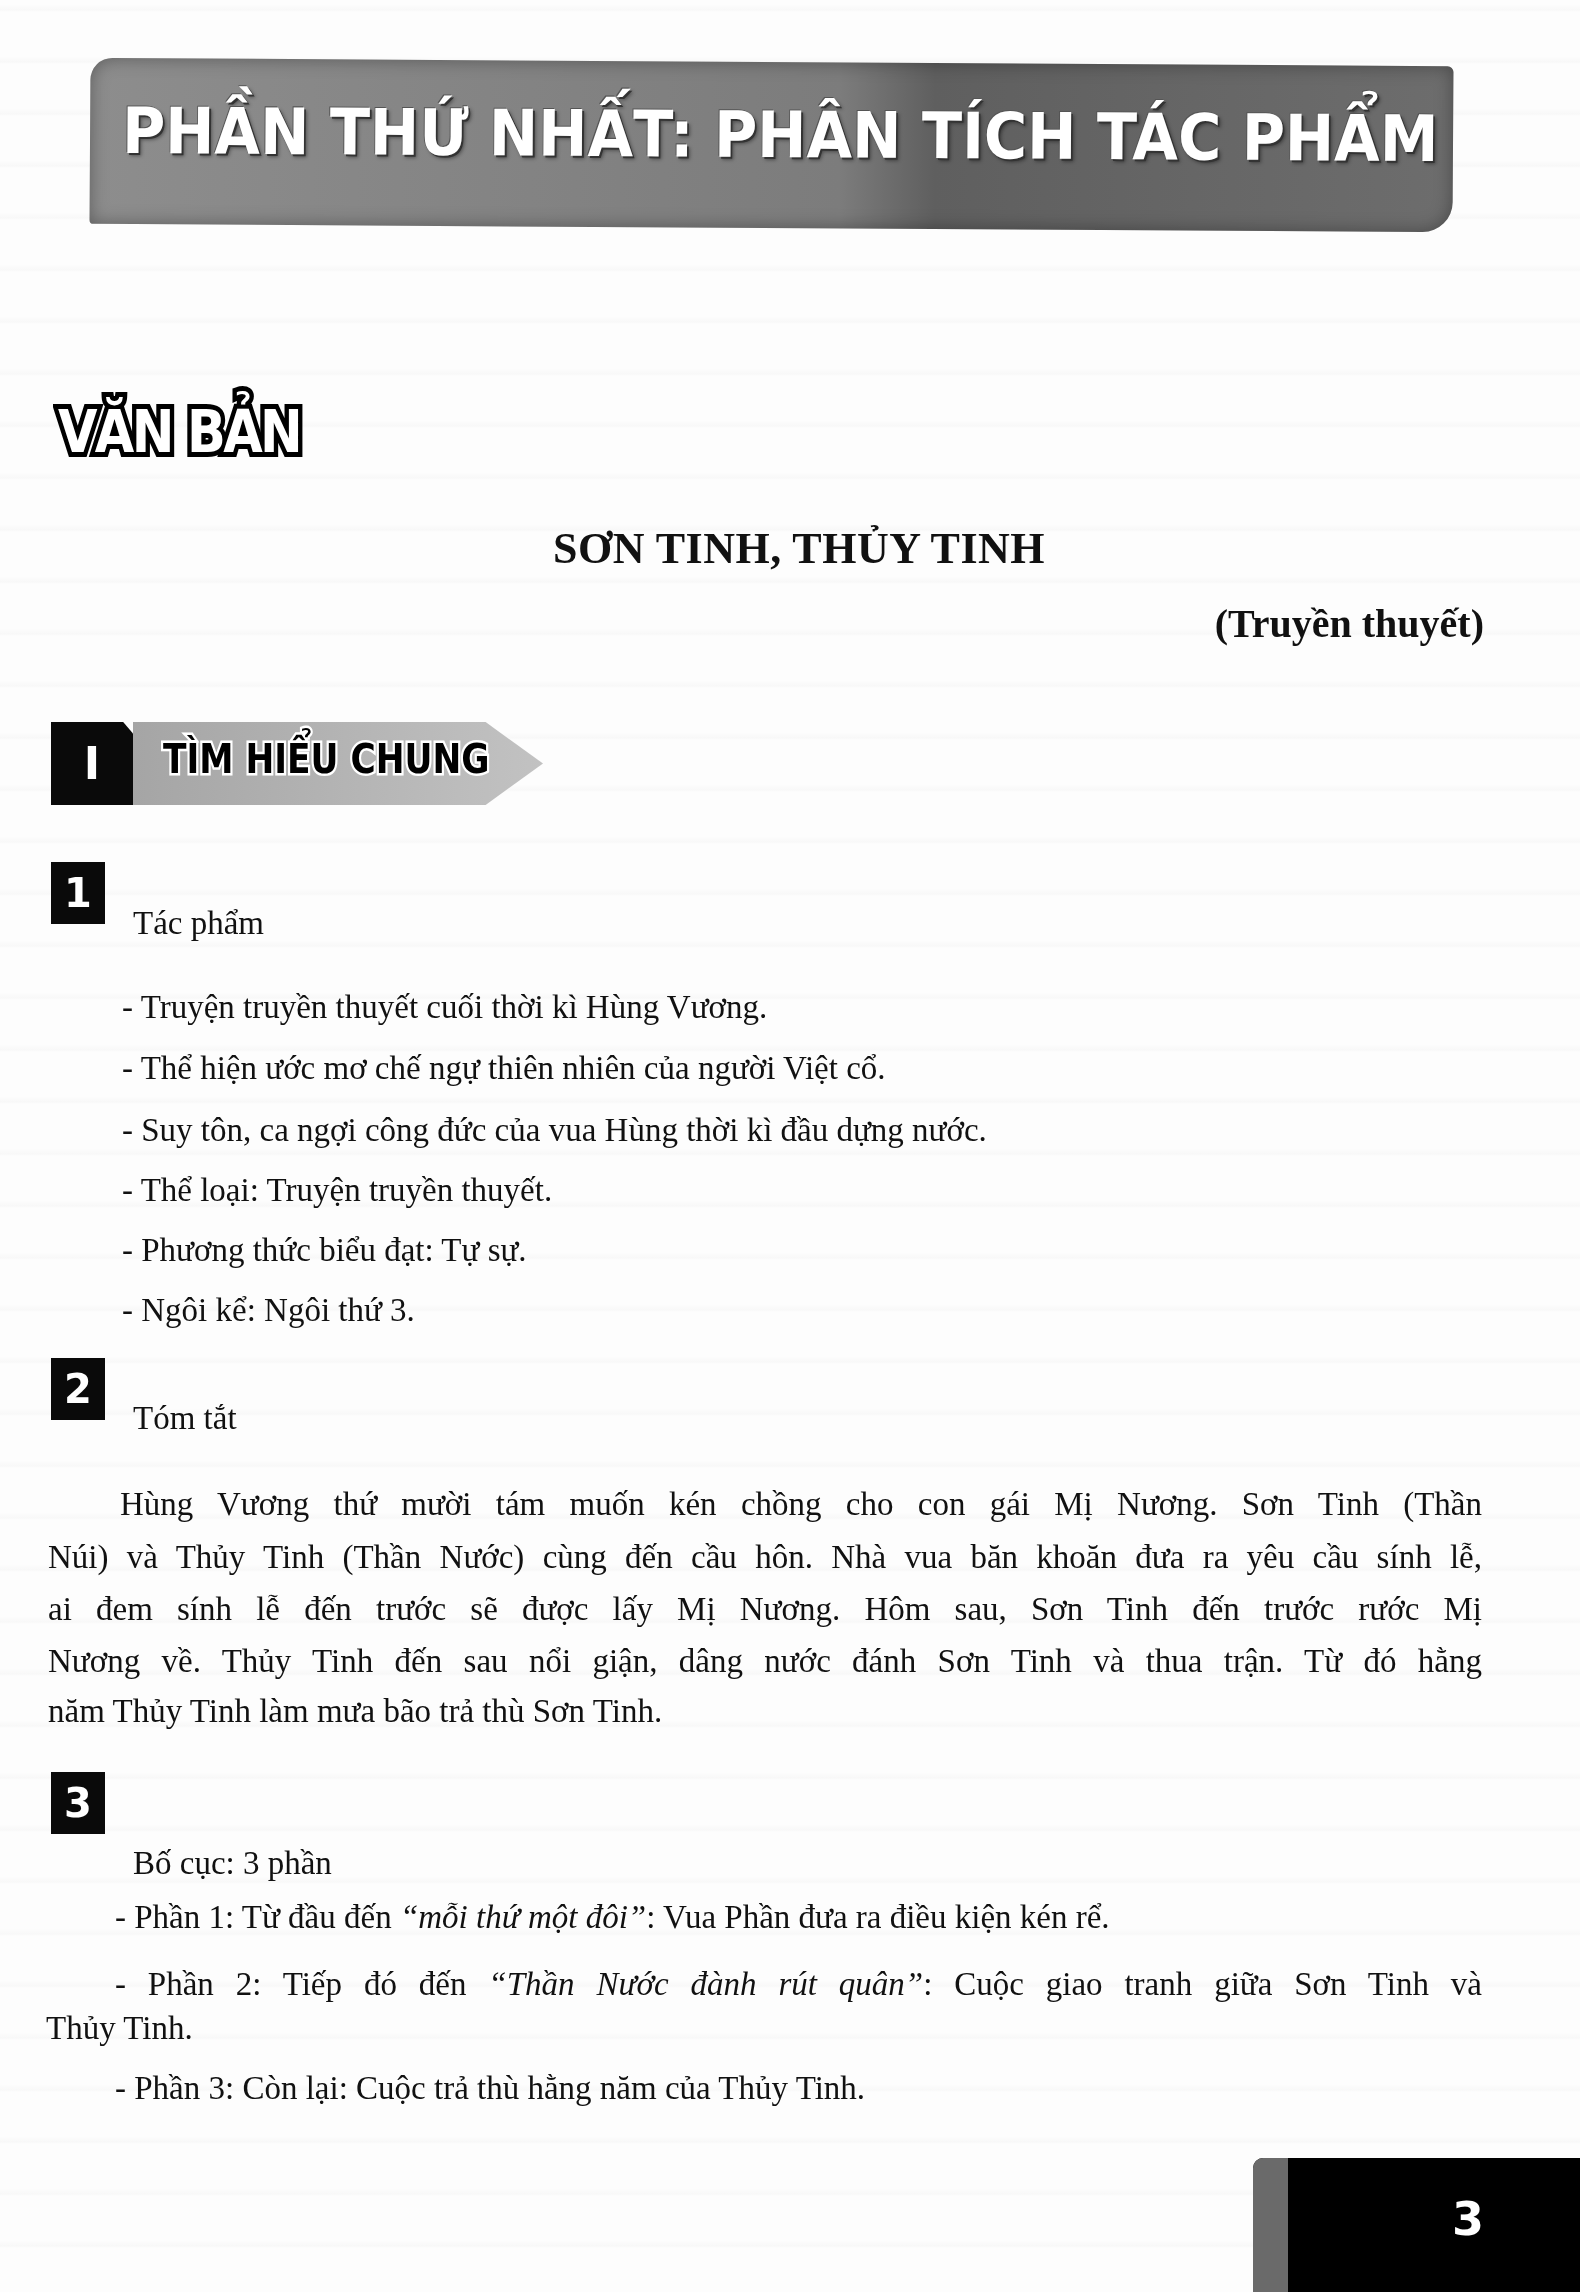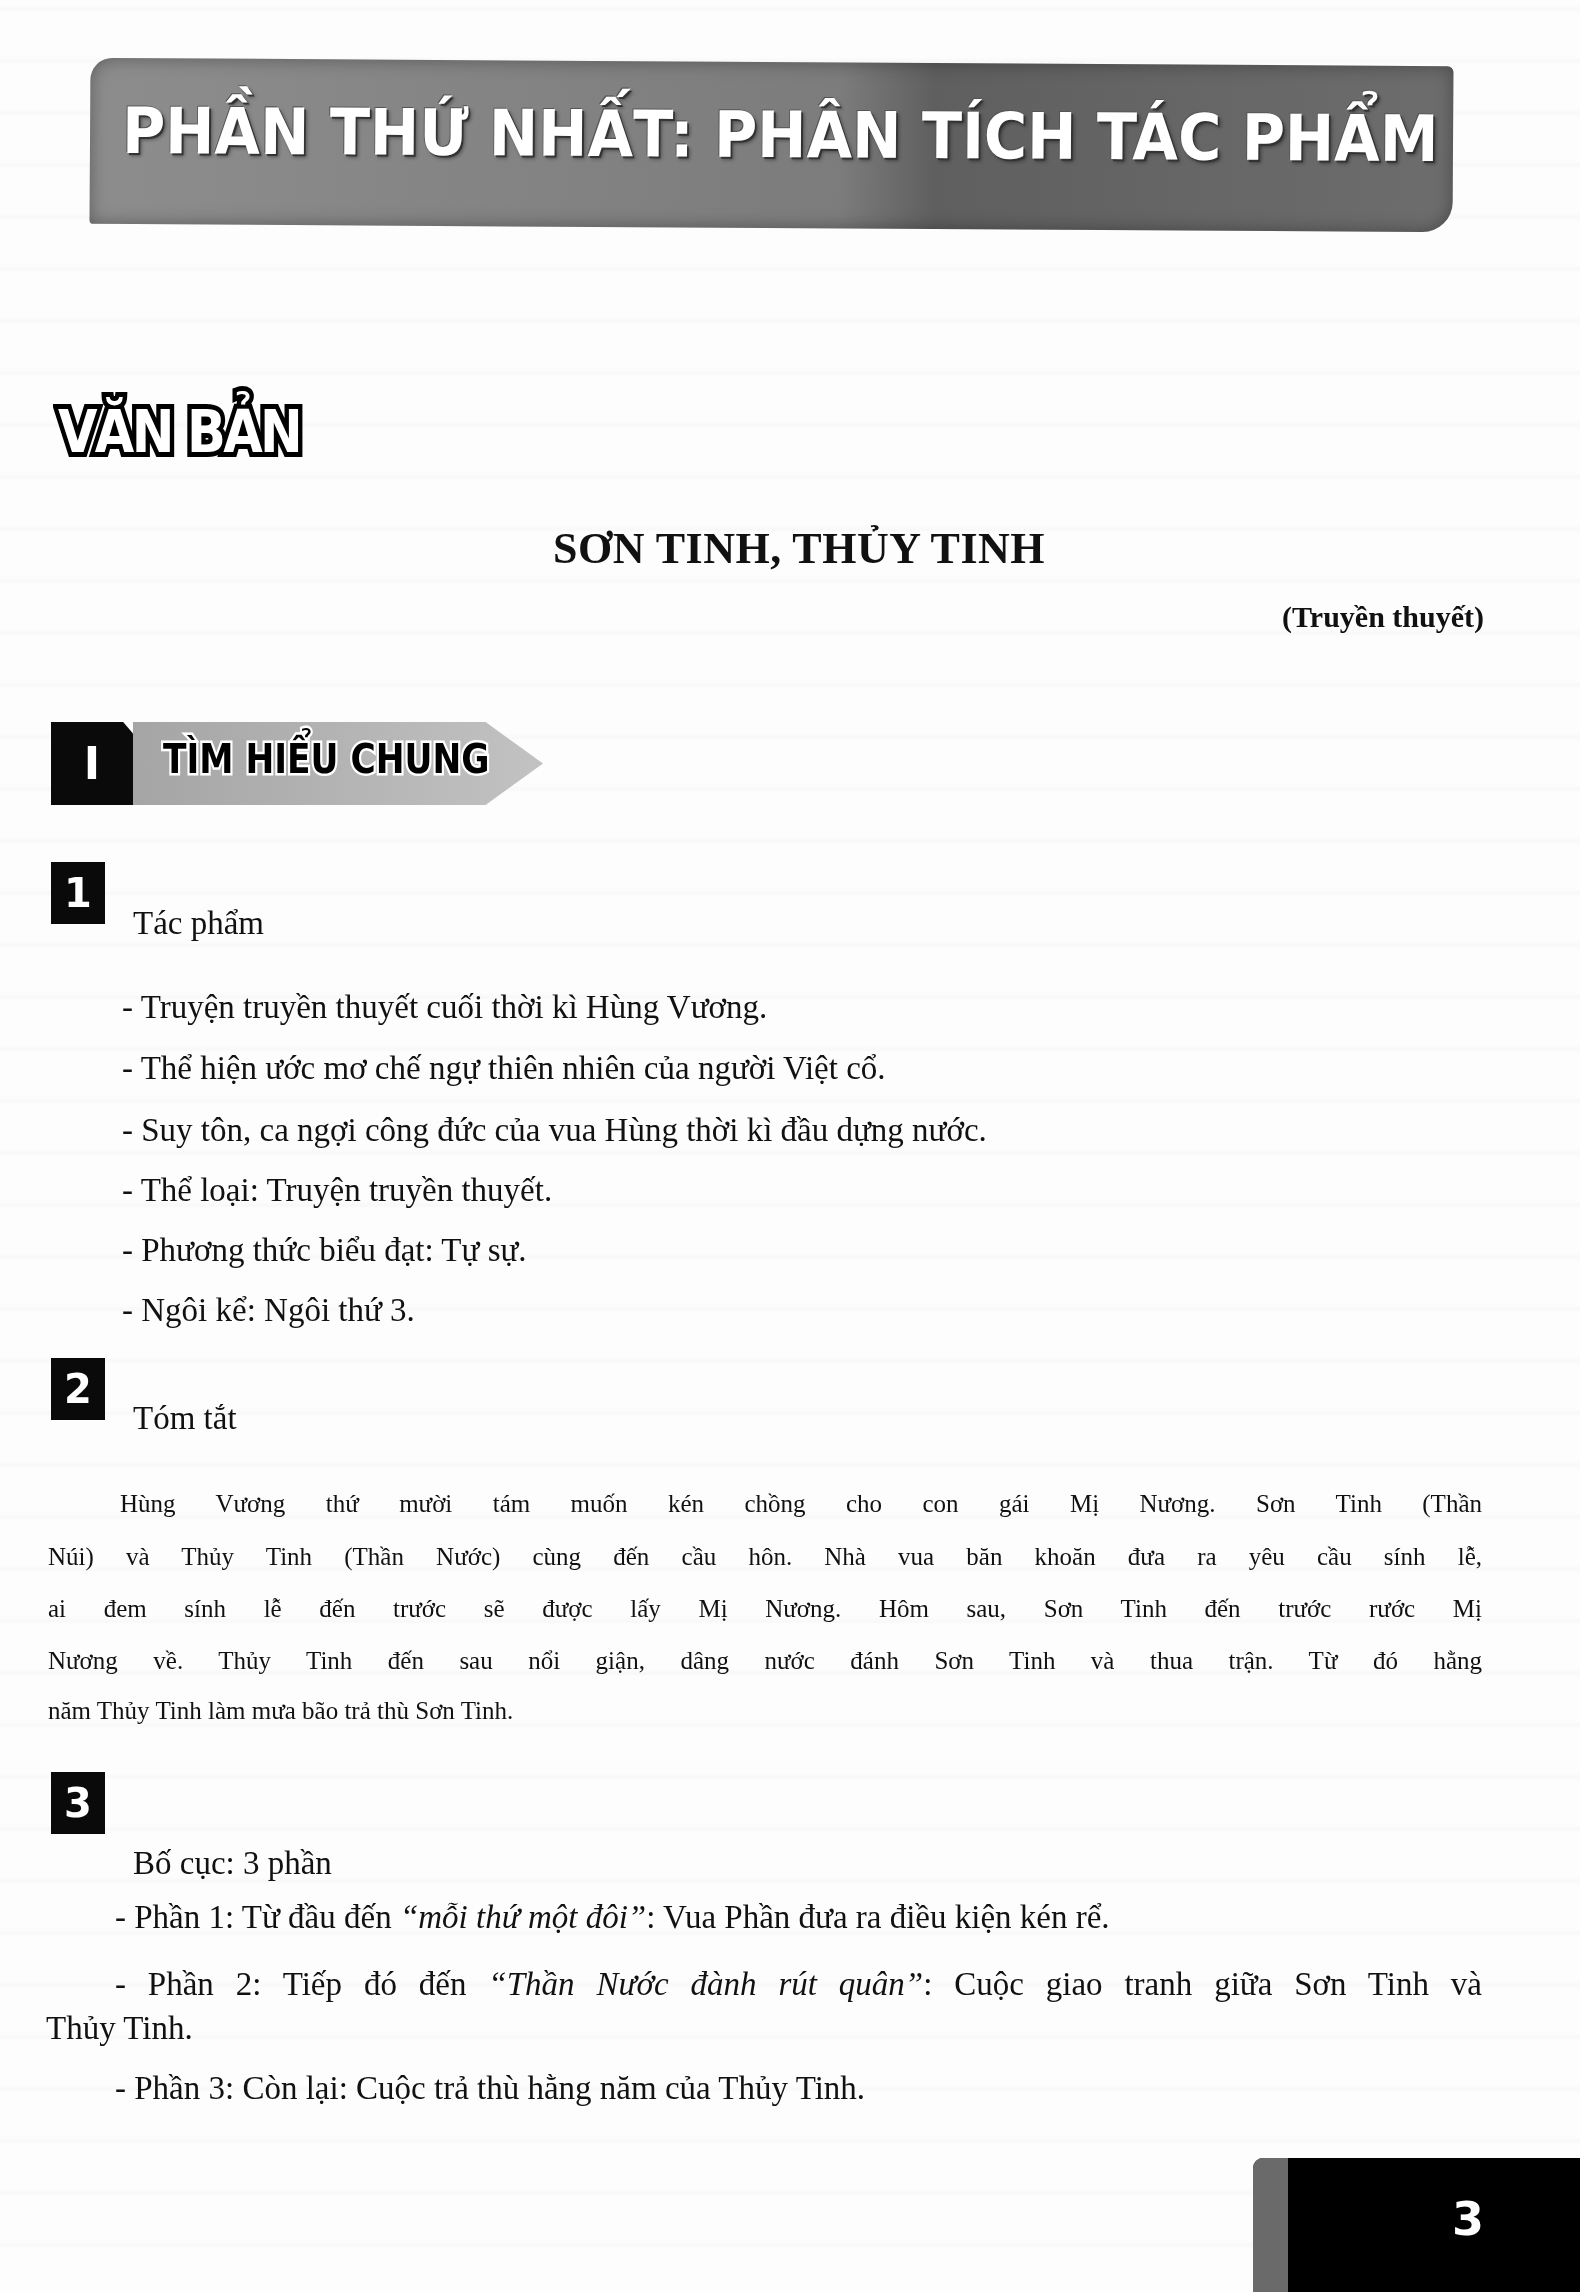--- a/index.html
+++ b/index.html
@@ -40,21 +40,21 @@
     paint-order: stroke fill;
     transform: scaleX(0.88); transform-origin: left center;
   }
   .doc-title {
     position: absolute; left: 0; width: 1580px; top: 523px; text-align: center;
     font-weight: bold; font-size: 44px; letter-spacing: 0.5px;
     padding-left: 18px; box-sizing: border-box;
   }
   .doc-subtitle {
     position: absolute; right: 96px; top: 600px;
-    font-weight: bold; font-size: 30px;
+    font-weight: bold; font-size: 40px;
   }
   .section-header { position: absolute; left: 51px; top: 722px; height: 83px; width: 492px; }
   .section-num-box {
     position: absolute; left: 0; top: 0; width: 82px; height: 83px; background: #0a0a0a;
     clip-path: polygon(0 0, 88% 0, 100% 14%, 100% 100%, 0 100%);
   }
   .section-num {
     position: absolute; left: 0; top: 0; width: 82px; height: 83px; line-height: 83px; text-align: center;
     color: #fff; font-family: "DejaVu Sans", sans-serif; font-weight: bold; font-size: 44px;
   }
@@ -74,21 +74,21 @@
     font-family: "DejaVu Sans", sans-serif; font-weight: bold; font-size: 40px;
     text-align: center; line-height: 62px;
   }
   .sub-title {
     position: absolute; font-weight: normal; font-size: 33px; white-space: nowrap;
   }
   .bullet {
     position: absolute; font-size: 33px; white-space: nowrap; line-height: 40px;
   }
   .para-line {
-    position: absolute; left: 48px; width: 1434px; font-size: 25px; line-height: 40px;
+    position: absolute; left: 48px; width: 1434px; font-size: 33px; line-height: 40px;
     text-align: justify; text-align-last: justify; white-space: nowrap;
   }
   .para-line.last { text-align-last: left; }
   .para-line.indent { left: 120px; width: 1362px; }
   .part-line { position: absolute; font-size: 33px; line-height: 40px; white-space: nowrap; }
   .part-line.just { text-align: justify; text-align-last: justify; }
   .part-line em { font-style: italic; }
   .page-tab {
     position: absolute; left: 1253px; top: 2158px; width: 327px; height: 134px;
     background: #000; border-top-left-radius: 10px; overflow: hidden;

